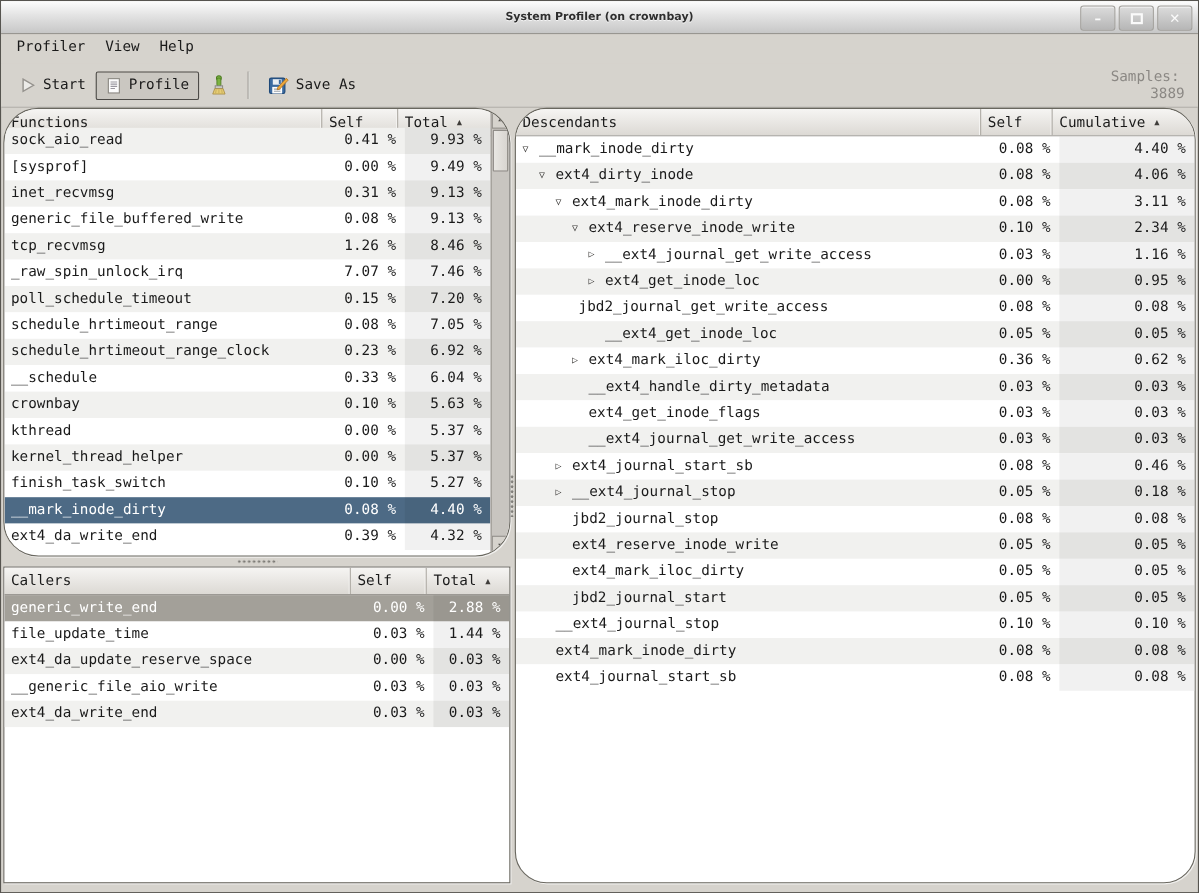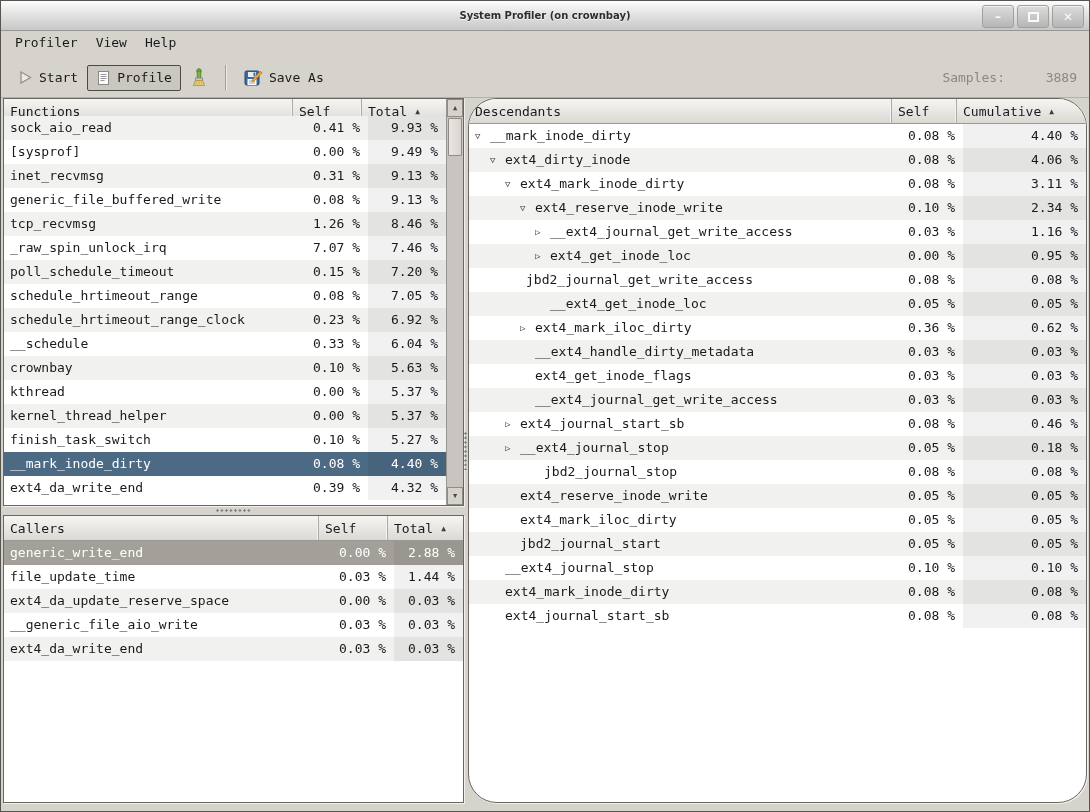--- a/index.html
+++ b/index.html
@@ -24,29 +24,29 @@
   .menu-item{padding:4px 9px;}
 
   
   .toolbar{height:39px;border-bottom:1px solid #b3b0ab;display:flex;align-items:center;
            padding:0 12px 0 8px;background:#d6d3cd;}
   .tbtn{display:flex;align-items:center;gap:6px;padding:4px 8px;border:1px solid transparent;border-radius:2px;}
   .tbtn.pressed{border:1px solid #4c4a47;background:#cac7c1;
                 box-shadow:inset 1px 1px 3px rgba(0,0,0,.22), 0 0 0 1px #8a8archive0;}
   .icon{display:inline-flex;align-items:center;justify-content:center;}
   .tsep{width:1px;height:25px;background:#a19e99;border-right:1px solid #ecebe7;margin:0 8px;}
-  .samples{margin-left:auto;color:#8b8884;display:flex;align-items:center;}
+  .samples{margin-left:auto;color:#8b8884;display:flex;align-items:center;flex-direction:column;}
   .samples .val{display:inline-block;width:72px;text-align:right;}
 
   
   .content{position:absolute;top:97px;left:2px;right:2px;bottom:8px;display:flex;}
   .left-col{width:461px;display:flex;flex-direction:column;}
   .right-col{flex:1;display:flex;}
   .panel{border:1px solid #69675f;background:#fff;overflow:hidden;display:flex;box-shadow:1px 1px 0 rgba(255,255,255,.65);}
-  .functions-panel{height:406px;}
+  .functions-panel{height:406px;border-radius:32px;}
   .callers-panel{flex:1;flex-direction:column;}
   .desc-panel{flex:1;flex-direction:column;border-radius:29px;}
   .fn-main{flex:1;display:flex;flex-direction:column;overflow:hidden;}
   .h-splitter{height:9px;position:relative;}
   .h-splitter::before{content:"";position:absolute;left:50%;top:3px;transform:translateX(-50%);
         width:36px;height:3px;
         background-image:radial-gradient(circle at 1.5px 1.5px,#7d7b76 1px,transparent 1.3px);
         background-size:4.5px 3px;}
   .v-splitter{width:4px;position:relative;}
   .v-splitter::before{content:"";position:absolute;top:50%;left:0;transform:translateY(-50%);
@@ -383,21 +383,21 @@
               <div class="tree-name" style="padding-left: 36px;"><span class="expander">▷</span><span>ext4_journal_start_sb</span></div>
               <div class="cnum cself">0.08 %</div>
               <div class="cnum ccum shaded">0.46 %</div>
             </div>
             <div class="trow stripe">
               <div class="tree-name" style="padding-left: 36px;"><span class="expander">▷</span><span>__ext4_journal_stop</span></div>
               <div class="cnum cself">0.05 %</div>
               <div class="cnum ccum shaded">0.18 %</div>
             </div>
             <div class="trow">
-              <div class="tree-name" style="padding-left: 36px; margin-left: 24px;"><span class="expander"></span><span>jbd2_journal_stop</span></div>
+              <div class="tree-name" style="padding-left: 36px;"><span class="expander"></span><span>jbd2_journal_stop</span></div>
               <div class="cnum cself">0.08 %</div>
               <div class="cnum ccum shaded">0.08 %</div>
             </div>
             <div class="trow stripe">
               <div class="tree-name" style="padding-left: 36px;"><span class="expander"></span><span>ext4_reserve_inode_write</span></div>
               <div class="cnum cself">0.05 %</div>
               <div class="cnum ccum shaded">0.05 %</div>
             </div>
             <div class="trow">
               <div class="tree-name" style="padding-left: 36px;"><span class="expander"></span><span>ext4_mark_iloc_dirty</span></div>

